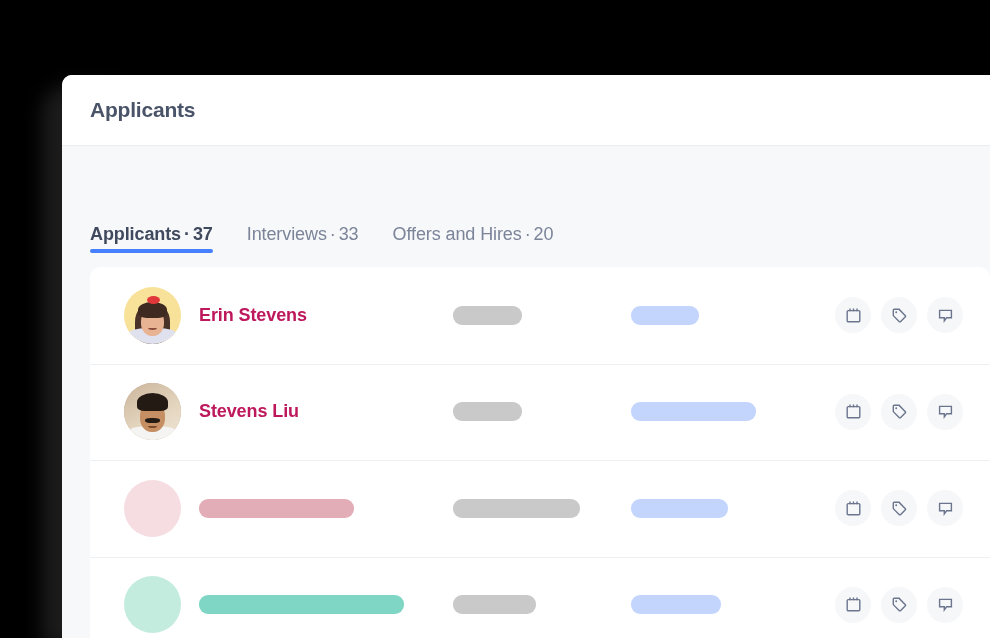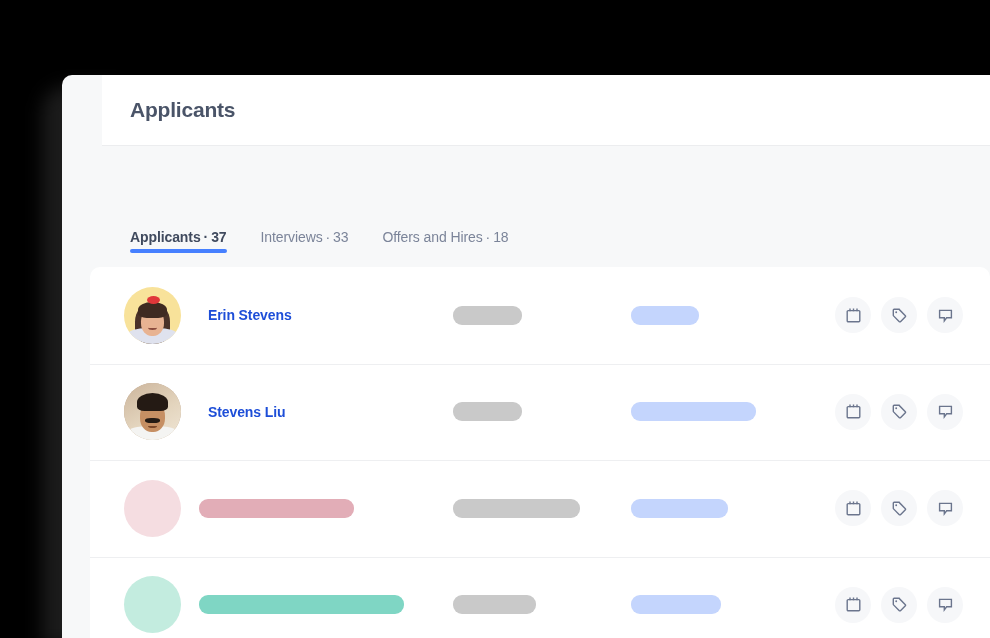--- a/index.html
+++ b/index.html
@@ -21,21 +21,20 @@
     filter:blur(9px);
   }
 
   .window {
     position:absolute;
     left:62px; top:75px;
     width:928px; height:563px;
     background:#f7f8f9;
     border-radius:10px 0 0 0;
     overflow:hidden;
-    padding-left:40px;
   }
 
   
   .header {
     height:71px;
     background:#ffffff;
     border-bottom:1px solid #ecedef;
     display:flex;
     align-items:center;
     padding-left:28px;
@@ -52,21 +51,21 @@
     height:121px;
     background:#f7f8f9;
     display:flex;
     align-items:flex-end;
     padding-left:28px;
     gap:34px;
   }
   .tab {
     position:relative;
     padding-bottom:22px;
-    font-size:14px;
+    font-size:18px;
     color:#7b8499;
     letter-spacing:-0.1px;
     white-space:nowrap;
     cursor:pointer;
   }
   .tab.active { color:#404a5e; font-weight:bold; }
   .tab.active::after {
     content:"";
     position:absolute;
     left:0; right:0; bottom:14px;
@@ -123,24 +122,24 @@
   .erin .smile { position:absolute; left:24px; top:38px; width:9px; height:5px; border-bottom:2px solid #8a4b3c; border-radius:0 0 50% 50%; }
 
   .steven .bg-warm { position:absolute; inset:0; background:linear-gradient(150deg,#cbb49b 0%,#e3d4bd 55%,#f0e6d6 100%); }
   .steven .shoulders { position:absolute; left:3px; bottom:0; width:51px; height:14px; background:#f4f4f2; border-radius:45% 45% 0 0; }
   .steven .skin { position:absolute; left:16px; top:19px; width:25px; height:30px; background:#c68f63; border-radius:46%; }
   .steven .hair { position:absolute; left:13px; top:10px; width:31px; height:18px; background:#241a14; border-radius:50% 50% 24% 24%; }
   .steven .mustache { position:absolute; left:21px; top:35px; width:15px; height:5px; background:#241a14; border-radius:40%; }
   .steven .smile { position:absolute; left:24px; top:41px; width:9px; height:4px; border-bottom:2px solid #7a4628; border-radius:0 0 50% 50%; }
 
   .name {
-    margin-left:27px;
-    font-size:14px;
+    margin-left:18px;
+    font-size:18px;
     font-weight:bold;
-    color:#1d4ed8;
+    color:#be185d;
     letter-spacing:-0.1px;
   }
 
   
   .pill { border-radius:9px; height:19px; }
   .pill-name { margin-left:18px; }
   .pill.pink { background:#e2adb7; }
   .pill.mint { background:#7fd6c4; }
   .pill.gray { background:#c9c9c9; }
   .pill.blue { background:#c4d5fd; }
@@ -183,21 +182,21 @@
 
       <div class="tab active">
         <span>Applicants</span><span class="dot">·</span><span>37</span>
       </div>
 
       <div class="tab">
         <span>Interviews</span><span class="dot">·</span><span>33</span>
       </div>
 
       <div class="tab">
-        <span>Offers and Hires</span><span class="dot">·</span><span>18</span>
+        <span>Offers and Hires</span><span class="dot">·</span><span>20</span>
       </div>
 
     </div>
 
     <div class="list-card">
 
       <div class="row">
         <div class="avatar erin">
           <div class="face">
             <div class="hair-back"></div>

